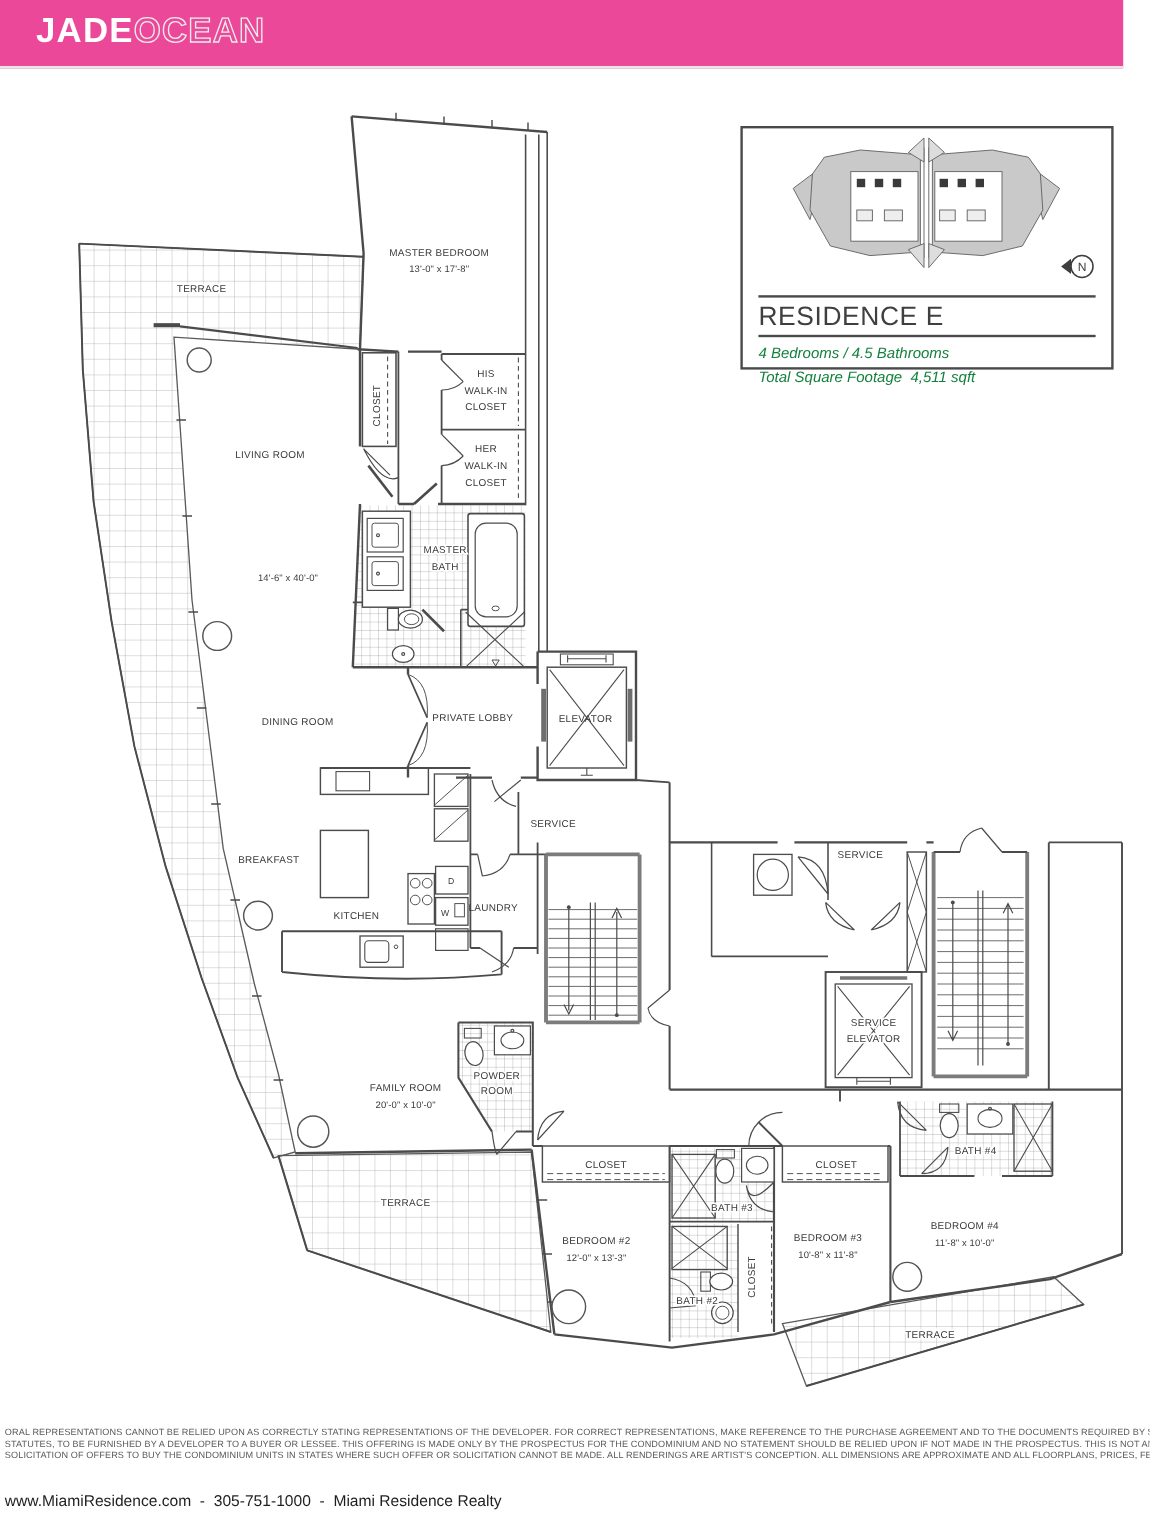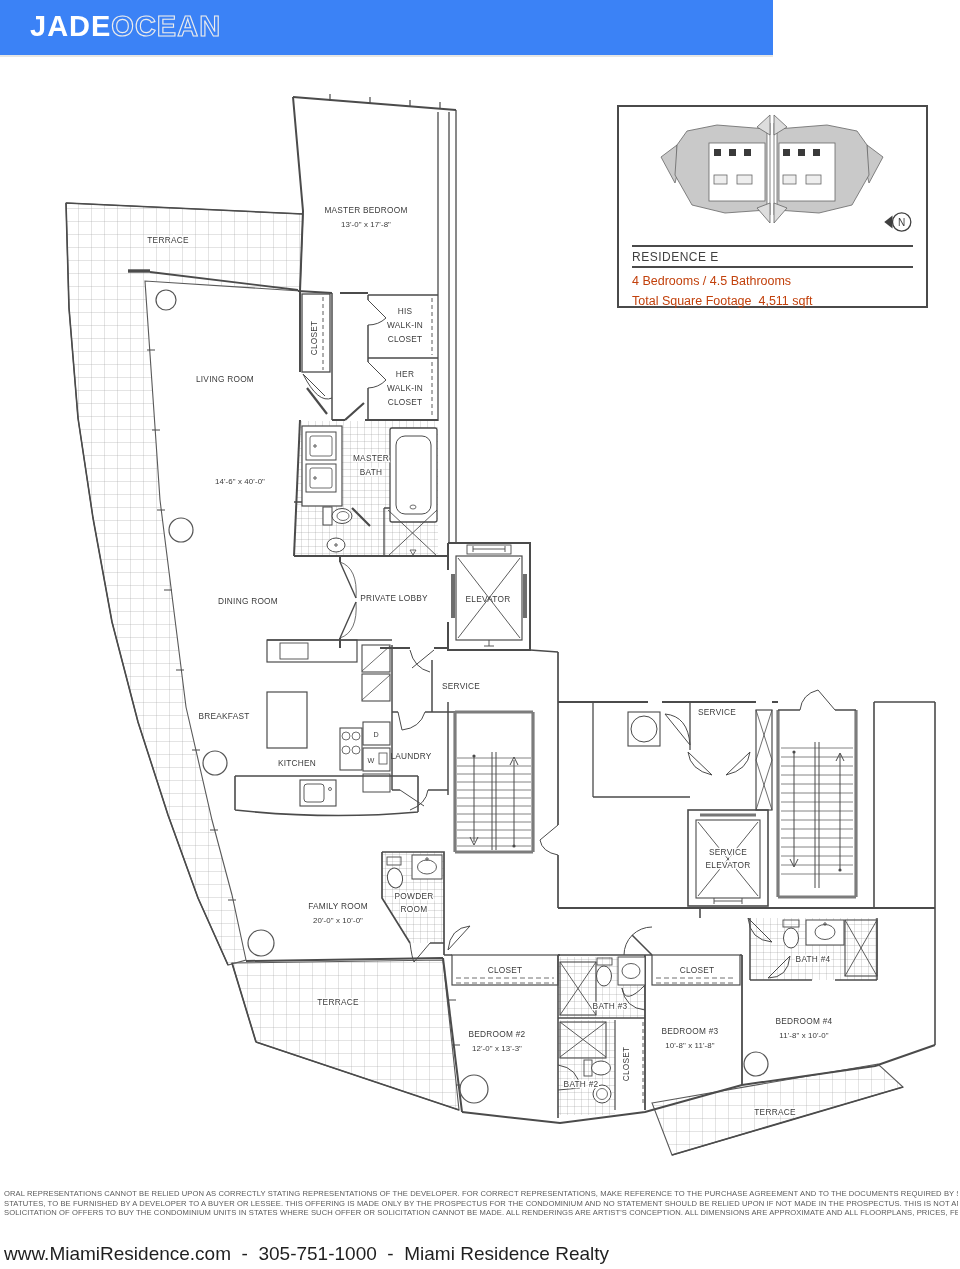--- a/index.html
+++ b/index.html
@@ -1,31 +1,31 @@
 <!DOCTYPE html>
 <html><head>
 <meta charset="utf-8">
 <style>
   html,body{margin:0;padding:0;background:#ffffff;}
   body{width:960px;height:1269px;position:relative;font-family:"Liberation Sans",sans-serif;overflow:hidden;}
   
-  .header{position:absolute;left:0;top:0;width:773px;height:55px;background:#3b82f6;border-bottom:2px solid #e6e6e4;}
+  .header{position:absolute;left:0;top:0;width:936px;height:55px;background:#ec4899;border-bottom:2px solid #e6e6e4;}
   .brand{position:absolute;left:30px;top:10px;font-size:29px;font-weight:700;letter-spacing:1px;white-space:pre;}
   .brand .solid{color:#ffffff;}
   .brand .outline{color:rgba(41,38,35,0);-webkit-text-stroke:1.1px #ececec;}
   
   .infobox{position:absolute;left:617px;top:105px;width:311px;height:203px;border:2px solid #4a4a4a;background:#fff;box-sizing:border-box;}
   .infobox .rule{border-top:2px solid #4a4a4a;margin:0 13px;}
-  .infobox .title{font-size:12px;color:#3f3f3f;letter-spacing:.5px;margin:3px 13px 2px 13px;}
-  .infobox .sub{font-size:12.5px;color:#c2410c;margin:6px 13px 0 13px;white-space:pre;}
+  .infobox .title{font-size:22px;color:#3f3f3f;letter-spacing:.5px;margin:3px 13px 2px 13px;}
+  .infobox .sub{font-size:12.5px;color:#15803d;margin:6px 13px 0 13px;white-space:pre;font-style:italic;}
   .north{position:absolute;right:12px;top:104px;width:32px;height:22px;}
   
   .disclaimer{position:absolute;left:4px;top:1189px;width:954px;font-size:7.6px;line-height:9.6px;color:#5a5a5a;letter-spacing:.1px;}
   .disclaimer div{white-space:nowrap;overflow:hidden;}
-  .footer{position:absolute;left:4px;top:1243px;font-size:19px;color:#1f1f1f;white-space:pre;}
+  .footer{position:absolute;left:4px;top:1243px;font-size:13px;color:#1f1f1f;white-space:pre;}
   
   text{font-family:"Liberation Sans",sans-serif;fill:#3b3b3b;}
   .lbl{font-size:8.3px;letter-spacing:.25px;}
   .dim{font-size:7.9px;letter-spacing:.1px;}
   .tiny{font-size:7.2px;}
   .halo{stroke:#ffffff;stroke-width:2.6px;paint-order:stroke;}
   .anchor{text-anchor:middle;}
 </style>
 </head>
 <body>

